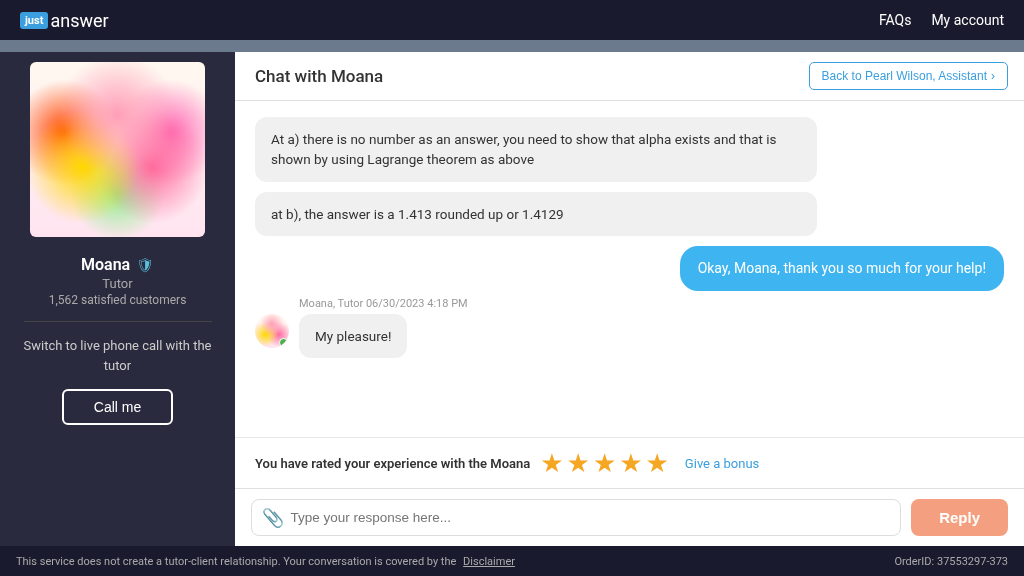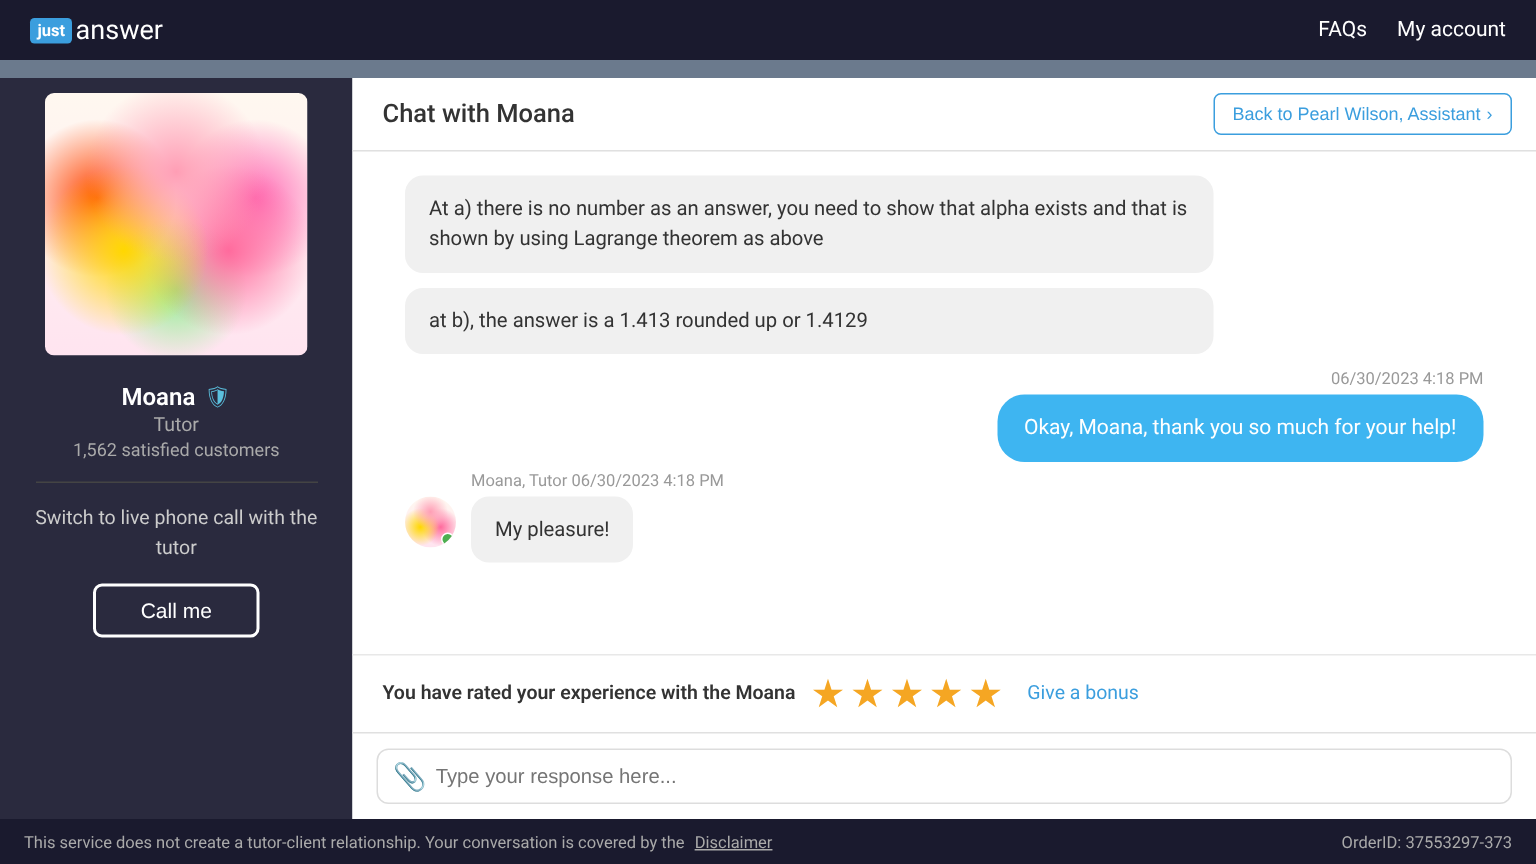--- a/index.html
+++ b/index.html
@@ -166,21 +166,21 @@
       cursor: pointer;
       display: flex;
       align-items: center;
       gap: 4px;
     }
 
     
     .messages-area {
       flex: 1;
       overflow-y: auto;
-      padding: 16px 35px;
+      padding: 16px 20px;
       background: #fff;
     }
 
     
     .messages-area::-webkit-scrollbar { width: 8px; }
     .messages-area::-webkit-scrollbar-track { background: #f0f0f0; }
     .messages-area::-webkit-scrollbar-thumb { background: #ccc; border-radius: 4px; }
 
     .msg-bubble {
       background: #f0f0f0;
@@ -409,21 +409,20 @@
     </button>
   </div>
 
   <div class="messages-area">
 
     <div class="msg-bubble">At a) there is no number as an answer, you need to show that alpha exists and that is shown by using Lagrange theorem as above</div>
 
     <div class="msg-bubble">at b), the answer is a 1.413 rounded up or 1.4129</div>
 
 
-    <div class="msg-timestamp">06/30/2023 4:18 PM</div>
     <div class="msg-right">
       <div class="msg-bubble-user">Okay, Moana, thank you so much for your help!</div>
     </div>
 
     <div class="tutor-label">Moana, Tutor  06/30/2023 4:18 PM</div>
     <div class="msg-row">
       <div class="msg-avatar">
         <div class="flower-avatar-small"></div>
         <div class="online-dot"></div>
       </div>
@@ -442,20 +441,21 @@
       <span class="star">★</span>
     </div>
     <a class="give-bonus">Give a bonus</a>
   </div>
 
   <div class="reply-area">
     <div class="reply-input-wrap">
       <span class="attach-icon">📎</span>
       <input class="reply-input" type="text" placeholder="Type your response here..." style="">
     </div>
+    <button class="reply-btn">Reply</button>
   </div>
 
 </div>
 
 <div class="bottom-bar">
   <span class="bottom-disclaimer">
     <span>This service does not create a tutor-client relationship. Your conversation is covered by the</span>
     <a style="color:#aaa;text-decoration:underline;margin-left:4px;">Disclaimer</a>
   </span>
   <span class="order-id">OrderID: 37553297-373</span>

